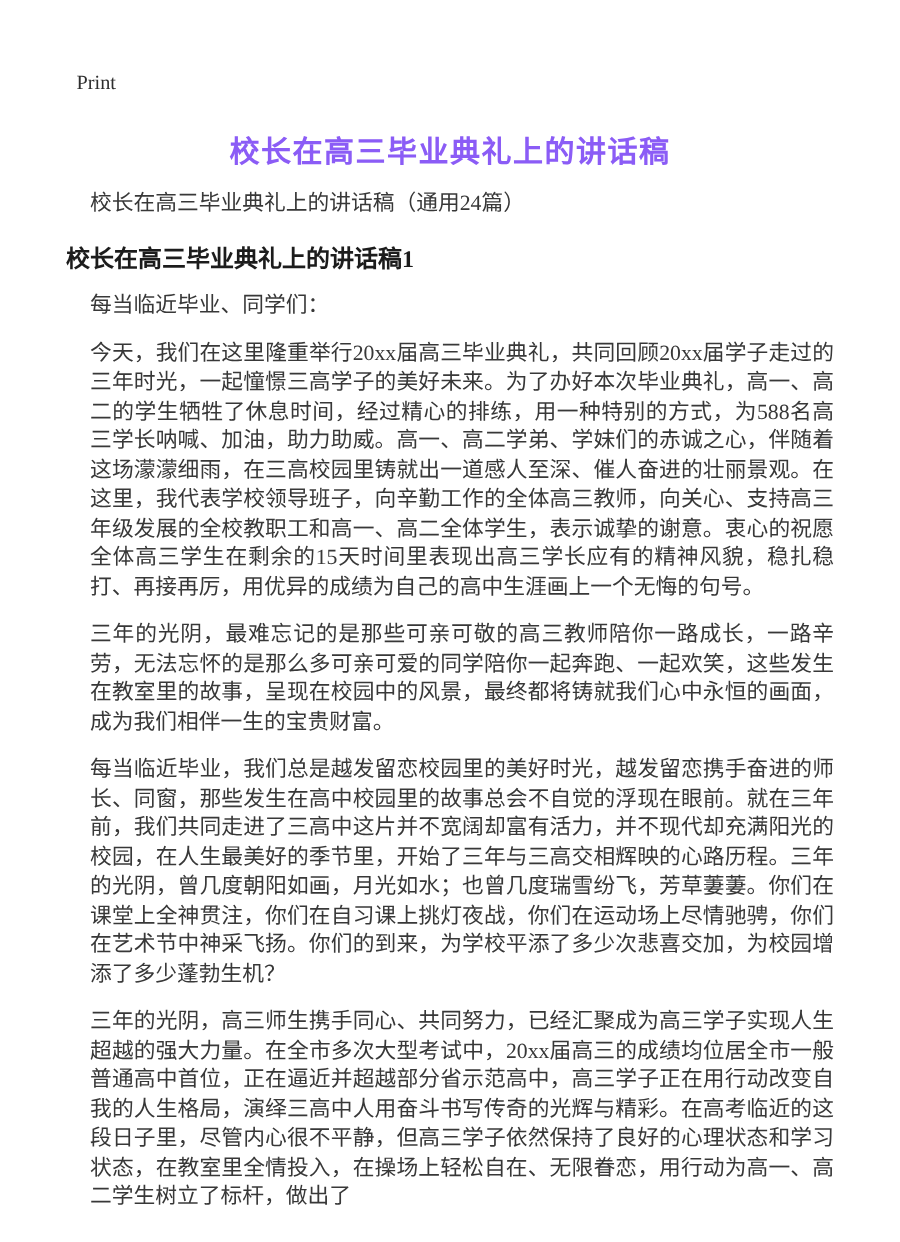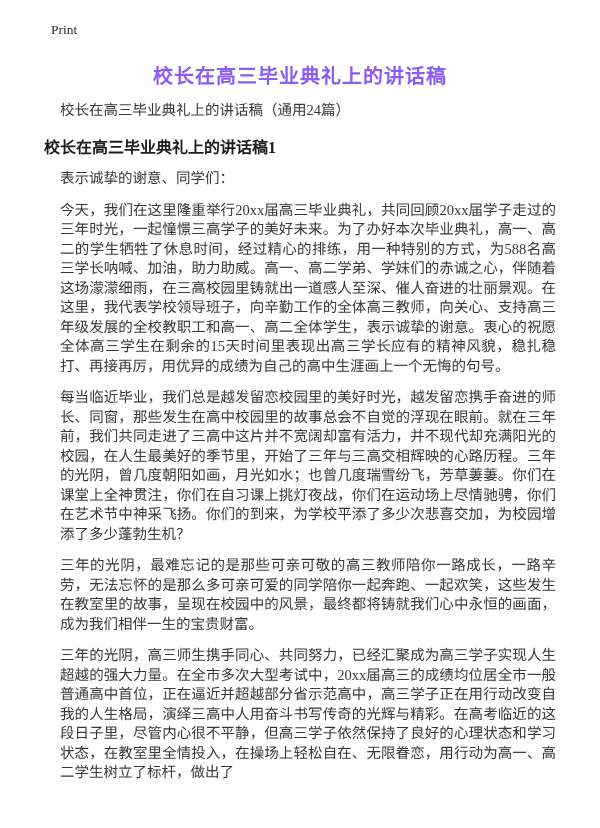--- a/index.html
+++ b/index.html
@@ -11,21 +11,21 @@
     width: 600px;
     height: 828px;
     overflow: hidden;
     font-family: "Liberation Serif", "DejaVu Serif", serif;
     color: #333333;
   }
   .page {
     box-sizing: border-box;
     width: 600px;
     height: 828px;
-    padding: 20px 44px 0 44px;
+    padding: 46px 44px 0 44px;
     background: #ffffff;
   }
   .print-link {
     display: inline-block;
     margin-left: 7px;
     font-size: 13.5px;
     line-height: 15px;
     color: #2e2e2e;
     text-decoration: none;
     cursor: pointer;
@@ -71,23 +71,23 @@
 
   <a class="print-link">Print</a>
 
   <h1 class="doc-title">校长在高三毕业典礼上的讲话稿</h1>
 
   <p class="body-text subtitle">校长在高三毕业典礼上的讲话稿（通用24篇）</p>
 
 
   <h2 class="section-heading">校长在高三毕业典礼上的讲话稿1</h2>
 
-  <p class="body-text salutation">表示诚挚的谢意、同学们：</p>
+  <p class="body-text salutation">每当临近毕业、同学们：</p>
 
   <p class="body-text">今天，我们在这里隆重举行20xx届高三毕业典礼，共同回顾20xx届学子走过的三年时光，一起憧憬三高学子的美好未来。为了办好本次毕业典礼，高一、高二的学生牺牲了休息时间，经过精心的排练，用一种特别的方式，为588名高三学长呐喊、加油，助力助威。高一、高二学弟、学妹们的赤诚之心，伴随着这场濛濛细雨，在三高校园里铸就出一道感人至深、催人奋进的壮丽景观。在这里，我代表学校领导班子，向辛勤工作的全体高三教师，向关心、支持高三年级发展的全校教职工和高一、高二全体学生，表示诚挚的谢意。衷心的祝愿全体高三学生在剩余的15天时间里表现出高三学长应有的精神风貌，稳扎稳打、再接再厉，用优异的成绩为自己的高中生涯画上一个无悔的句号。</p>
 
+  <p class="body-text">三年的光阴，最难忘记的是那些可亲可敬的高三教师陪你一路成长，一路辛劳，无法忘怀的是那么多可亲可爱的同学陪你一起奔跑、一起欢笑，这些发生在教室里的故事，呈现在校园中的风景，最终都将铸就我们心中永恒的画面，成为我们相伴一生的宝贵财富。</p>
+
   <p class="body-text">每当临近毕业，我们总是越发留恋校园里的美好时光，越发留恋携手奋进的师长、同窗，那些发生在高中校园里的故事总会不自觉的浮现在眼前。就在三年前，我们共同走进了三高中这片并不宽阔却富有活力，并不现代却充满阳光的校园，在人生最美好的季节里，开始了三年与三高交相辉映的心路历程。三年的光阴，曾几度朝阳如画，月光如水；也曾几度瑞雪纷飞，芳草萋萋。你们在课堂上全神贯注，你们在自习课上挑灯夜战，你们在运动场上尽情驰骋，你们在艺术节中神采飞扬。你们的到来，为学校平添了多少次悲喜交加，为校园增添了多少蓬勃生机？</p>
-
-  <p class="body-text">三年的光阴，最难忘记的是那些可亲可敬的高三教师陪你一路成长，一路辛劳，无法忘怀的是那么多可亲可爱的同学陪你一起奔跑、一起欢笑，这些发生在教室里的故事，呈现在校园中的风景，最终都将铸就我们心中永恒的画面，成为我们相伴一生的宝贵财富。</p>
 
   <p class="body-text">三年的光阴，高三师生携手同心、共同努力，已经汇聚成为高三学子实现人生超越的强大力量。在全市多次大型考试中，20xx届高三的成绩均位居全市一般普通高中首位，正在逼近并超越部分省示范高中，高三学子正在用行动改变自我的人生格局，演绎三高中人用奋斗书写传奇的光辉与精彩。在高考临近的这段日子里，尽管内心很不平静，但高三学子依然保持了良好的心理状态和学习状态，在教室里全情投入，在操场上轻松自在、无限眷恋，用行动为高一、高二学生树立了标杆，做出了</p>
 
 </div>
 
 </body></html>

